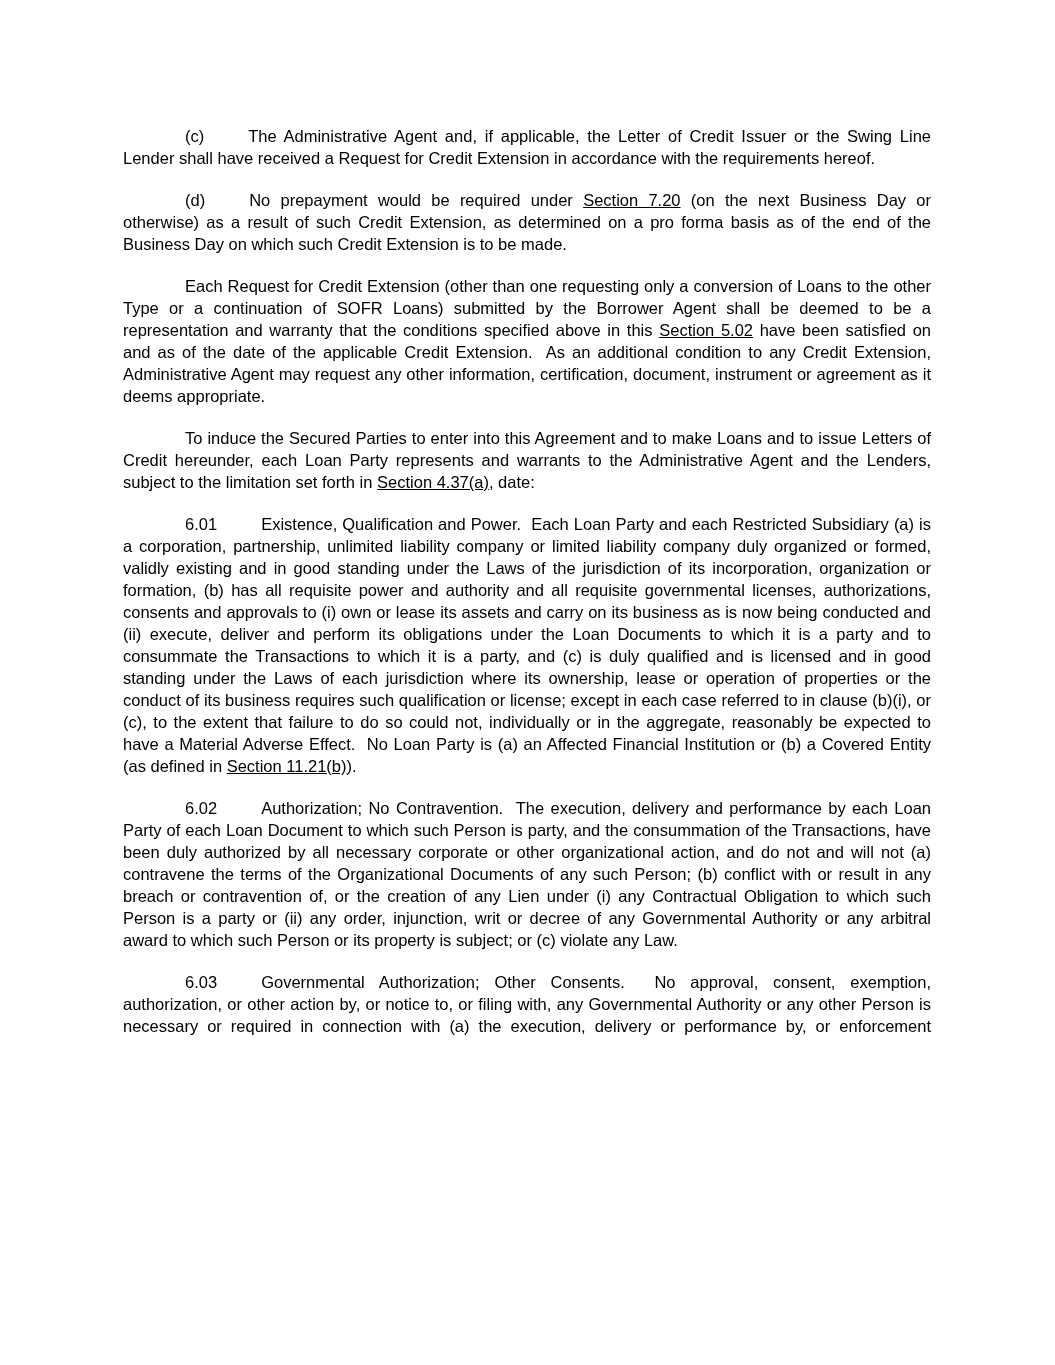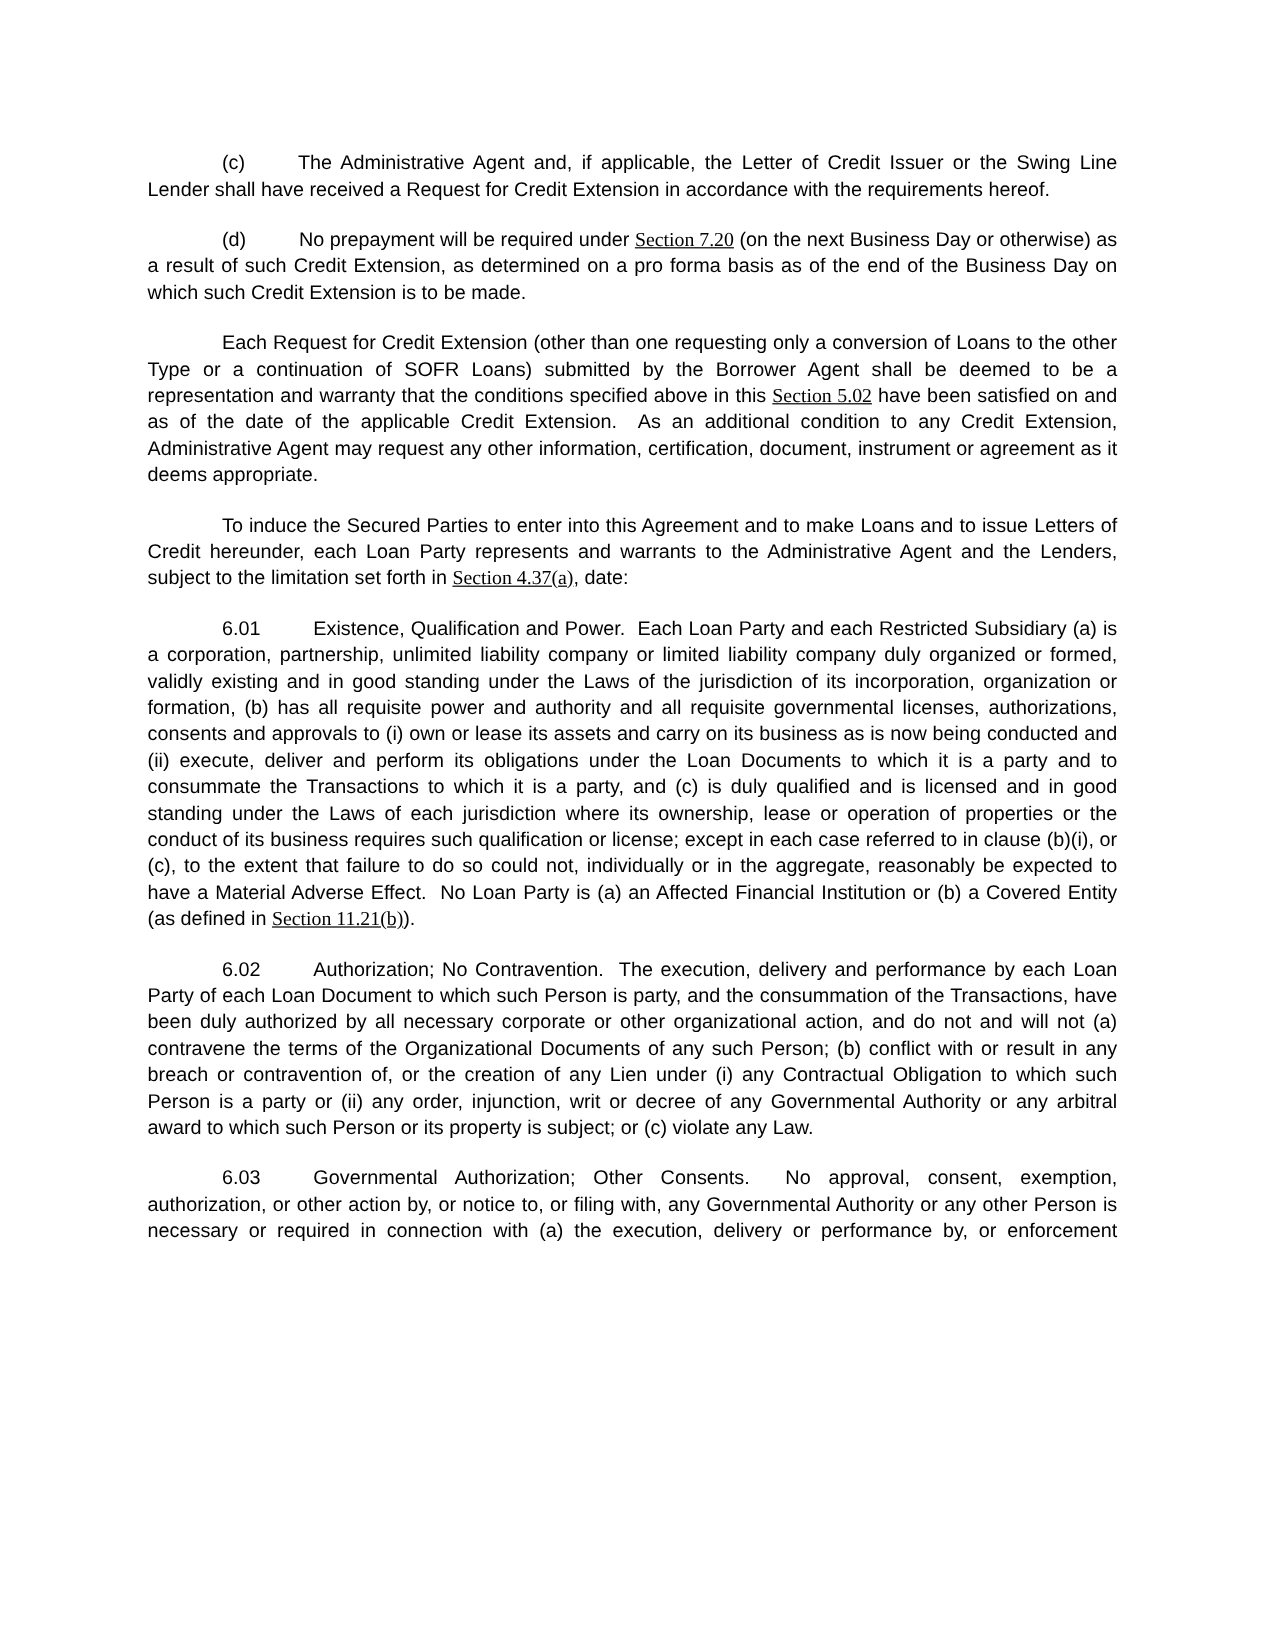--- a/index.html
+++ b/index.html
@@ -34,21 +34,20 @@
   .para.center {
     text-align: center;
     text-indent: 0;
   }
   .tab {
     display: inline-block;
     width: 44px;
   }
   .u {
     text-decoration: underline;
-    font-family: Liberation Serif, serif;
   }
   .page-number {
     position: absolute;
     top: 1228px;
     left: 0;
     width: 100%;
     text-align: center;
     font-size: 16.5px;
     line-height: 22px;
   }
@@ -60,21 +59,21 @@
     line-height: 22px;
     text-align: right;
   }
 </style>
 </head>
 <body>
 
 <div class="page">
   <div class="content">
       <div class="para body"><span>(c)</span><span class="tab"></span><span>The Administrative Agent and, if applicable, the Letter of Credit Issuer or the Swing Line Lender shall have received a Request for Credit Extension in accordance with the requirements hereof.</span></div>
-      <div class="para body"><span>(d)</span><span class="tab"></span><span>No prepayment will be required under </span><span class="u">Section 7.20</span><span> (on the next Business Day or otherwise) as a result of such Credit Extension, as determined on a pro forma basis as of the end of the Business Day on which such Credit Extension is to be made.</span></div>
+      <div class="para body"><span>(d)</span><span class="tab"></span><span>No prepayment would be required under </span><span class="u">Section 7.20</span><span> (on the next Business Day or otherwise) as a result of such Credit Extension, as determined on a pro forma basis as of the end of the Business Day on which such Credit Extension is to be made.</span></div>
       <div class="para body"><span>Each Request for Credit Extension (other than one requesting only a conversion of Loans to the other Type or a continuation of SOFR Loans) submitted by the Borrower Agent shall be deemed to be a representation and warranty that the conditions specified above in this </span><span class="u">Section 5.02</span><span> have been satisfied on and as of the date of the applicable Credit Extension.&nbsp; As an additional condition to any Credit Extension, Administrative Agent may request any other information, certification, document, instrument or agreement as it deems appropriate.</span></div>
       <div class="para body"><span>To induce the Secured Parties to enter into this Agreement and to make Loans and to issue Letters of Credit hereunder, each Loan Party represents and warrants to the Administrative Agent and the Lenders, subject to the limitation set forth in </span><span class="u">Section 4.37(a)</span><span>, date:</span></div>
       <div class="para body"><span>6.01</span><span class="tab"></span><span>Existence, Qualification and Power.&nbsp; Each Loan Party and each Restricted Subsidiary (a) is a corporation, partnership, unlimited liability company or limited liability company duly organized or formed, validly existing and in good standing under the Laws of the jurisdiction of its incorporation, organization or formation, (b) has all requisite power and authority and all requisite governmental licenses, authorizations, consents and approvals to (i) own or lease its assets and carry on its business as is now being conducted and (ii) execute, deliver and perform its obligations under the Loan Documents to which it is a party and to consummate the Transactions to which it is a party, and (c) is duly qualified and is licensed and in good standing under the Laws of each jurisdiction where its ownership, lease or operation of properties or the conduct of its business requires such qualification or license; except in each case referred to in clause (b)(i), or (c), to the extent that failure to do so could not, individually or in the aggregate, reasonably be expected to have a Material Adverse Effect.&nbsp; No Loan Party is (a) an Affected Financial Institution or (b) a Covered Entity (as defined in </span><span class="u">Section 11.21(b)</span><span>).</span></div>
       <div class="para body"><span>6.02</span><span class="tab"></span><span>Authorization; No Contravention.&nbsp; The execution, delivery and performance by each Loan Party of each Loan Document to which such Person is party, and the consummation of the Transactions, have been duly authorized by all necessary corporate or other organizational action, and do not and will not (a) contravene the terms of the Organizational Documents of any such Person; (b) conflict with or result in any breach or contravention of, or the creation of any Lien under (i) any Contractual Obligation to which such Person is a party or (ii) any order, injunction, writ or decree of any Governmental Authority or any arbitral award to which such Person or its property is subject; or (c) violate any Law.</span></div>
       <div class="para body"><span>6.03</span><span class="tab"></span><span>Governmental Authorization; Other Consents.&nbsp; No approval, consent, exemption, authorization, or other action by, or notice to, or filing with, any Governmental Authority or any other Person is necessary or required in connection with (a) the execution, delivery or performance by, or enforcement against, any Loan Party of this Agreement or any other Loan Document or the consummation of the Transactions, (b) the grant by any Loan Party of the Liens granted by it pursuant to the Loan Documents, (c) the perfection or maintenance of the Liens created under the Loan Documents</span></div>
     </div>
   <div class="footer">
     <div>[Matrix] Credit Agreement</div>
     <div>#50742548</div>
   </div>

